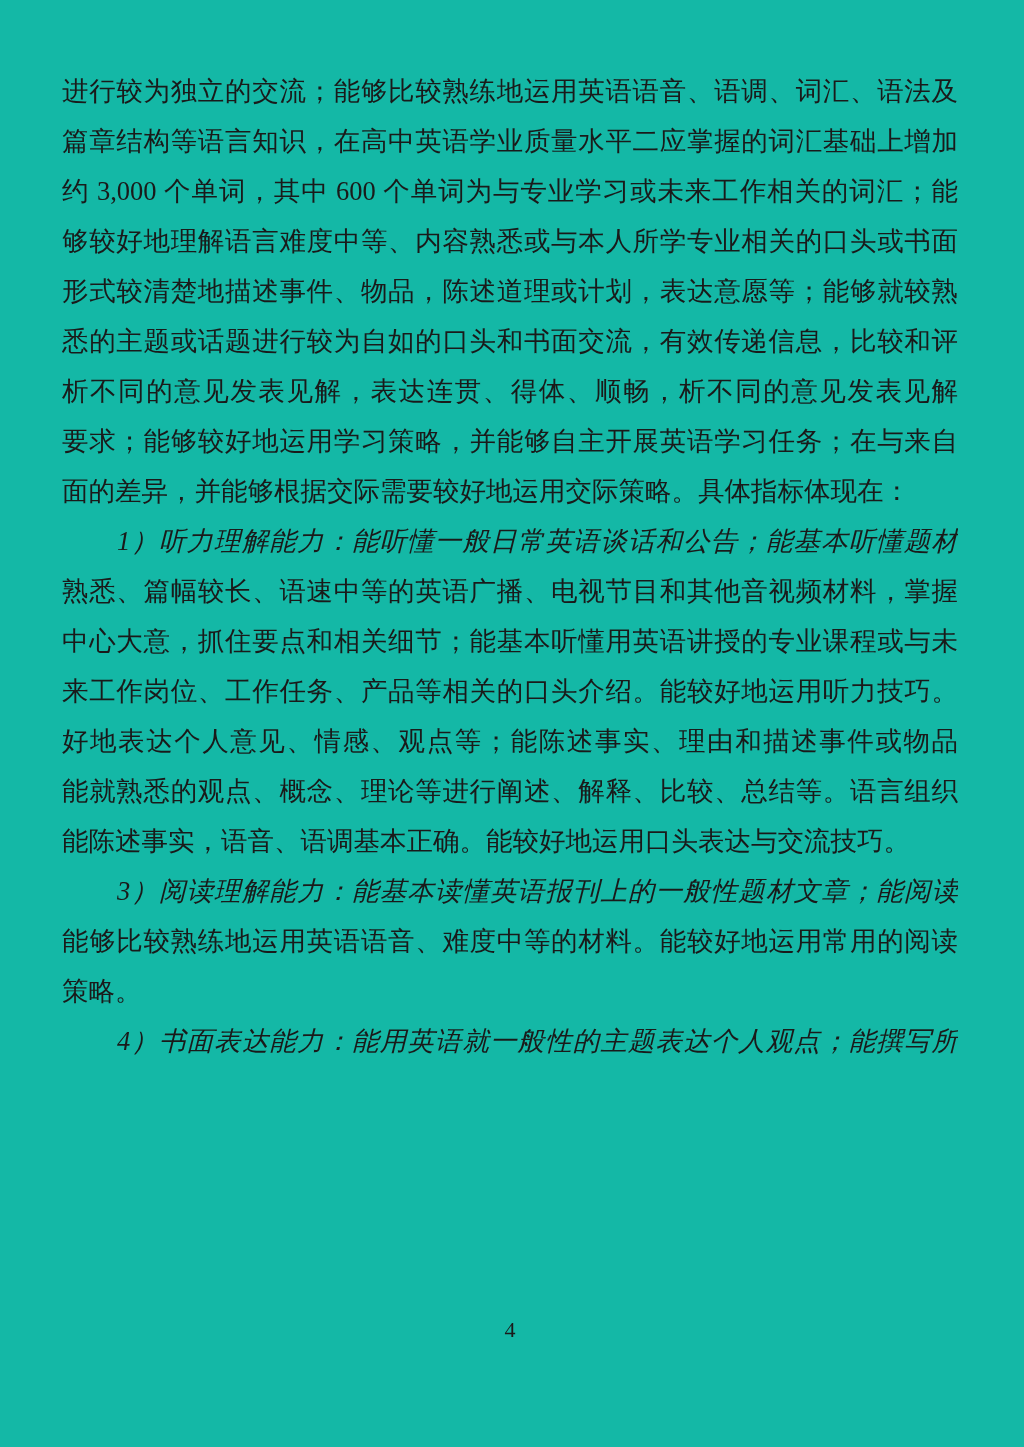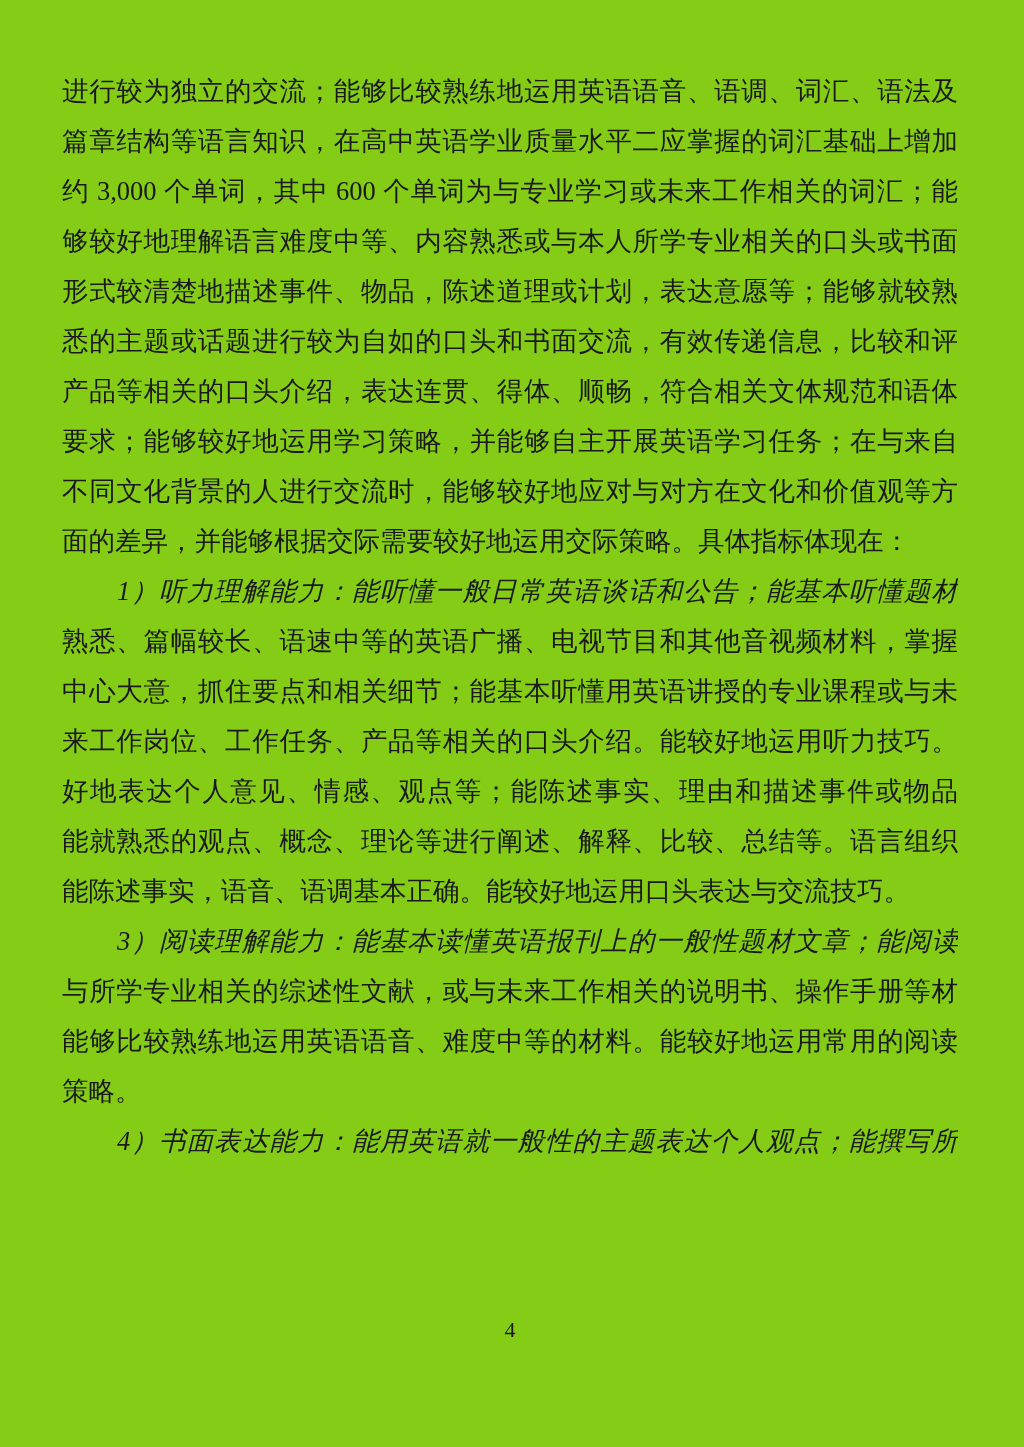--- a/index.html
+++ b/index.html
@@ -10,21 +10,21 @@
   body {
     width: 1024px;
     height: 1447px;
     position: relative;
     overflow: hidden;
     font-family: "Liberation Serif", "DejaVu Serif", serif;
   }
   .page {
     position: absolute;
     inset: 0;
-    background: #84cc16;
+    background: #14b8a6;
   }
   .text-block {
     position: absolute;
     top: 66px;
     left: 62px;
     width: 896px;
   }
   .line {
     height: 50px;
     line-height: 50px;
@@ -58,31 +58,29 @@
 <body>
 
 <div class="page">
   <div class="text-block">
       <div class="line">进行较为独立的交流；能够比较熟练地运用英语语音、语调、词汇、语法及</div>
       <div class="line">篇章结构等语言知识，在高中英语学业质量水平二应掌握的词汇基础上增加</div>
       <div class="line">约 3,000 个单词，其中 600 个单词为与专业学习或未来工作相关的词汇；能</div>
       <div class="line">够较好地理解语言难度中等、内容熟悉或与本人所学专业相关的口头或书面</div>
       <div class="line">形式较清楚地描述事件、物品，陈述道理或计划，表达意愿等；能够就较熟</div>
       <div class="line">悉的主题或话题进行较为自如的口头和书面交流，有效传递信息，比较和评</div>
-      <div class="line">产品等相关的口头介绍，表达连贯、得体、顺畅，符合相关文体规范和语体</div>
+      <div class="line">析不同的意见发表见解，表达连贯、得体、顺畅，析不同的意见发表见解</div>
       <div class="line">要求；能够较好地运用学习策略，并能够自主开展英语学习任务；在与来自</div>
-      <div class="line">不同文化背景的人进行交流时，能够较好地应对与对方在文化和价值观等方</div>
       <div class="line end">面的差异，并能够根据交际需要较好地运用交际策略。具体指标体现在：</div>
       <div class="line indent">1）听力理解能力：能听懂一般日常英语谈话和公告；能基本听懂题材</div>
       <div class="line">熟悉、篇幅较长、语速中等的英语广播、电视节目和其他音视频材料，掌握</div>
       <div class="line">中心大意，抓住要点和相关细节；能基本听懂用英语讲授的专业课程或与未</div>
       <div class="line">来工作岗位、工作任务、产品等相关的口头介绍。能较好地运用听力技巧。</div>
       <div class="line">好地表达个人意见、情感、观点等；能陈述事实、理由和描述事件或物品等；</div>
       <div class="line">能就熟悉的观点、概念、理论等进行阐述、解释、比较、总结等。语言组织</div>
       <div class="line end">能陈述事实，语音、语调基本正确。能较好地运用口头表达与交流技巧。</div>
       <div class="line indent">3）阅读理解能力：能基本读懂英语报刊上的一般性题材文章；能阅读</div>
-      <div class="line">与所学专业相关的综述性文献，或与未来工作相关的说明书、操作手册等材</div>
       <div class="line">能够比较熟练地运用英语语音、难度中等的材料。能较好地运用常用的阅读</div>
       <div class="line end">策略。</div>
       <div class="line indent">4）书面表达能力：能用英语就一般性的主题表达个人观点；能撰写所</div>
     </div>
   <div class="footer">4</div>
 </div>
 
 </body></html>

